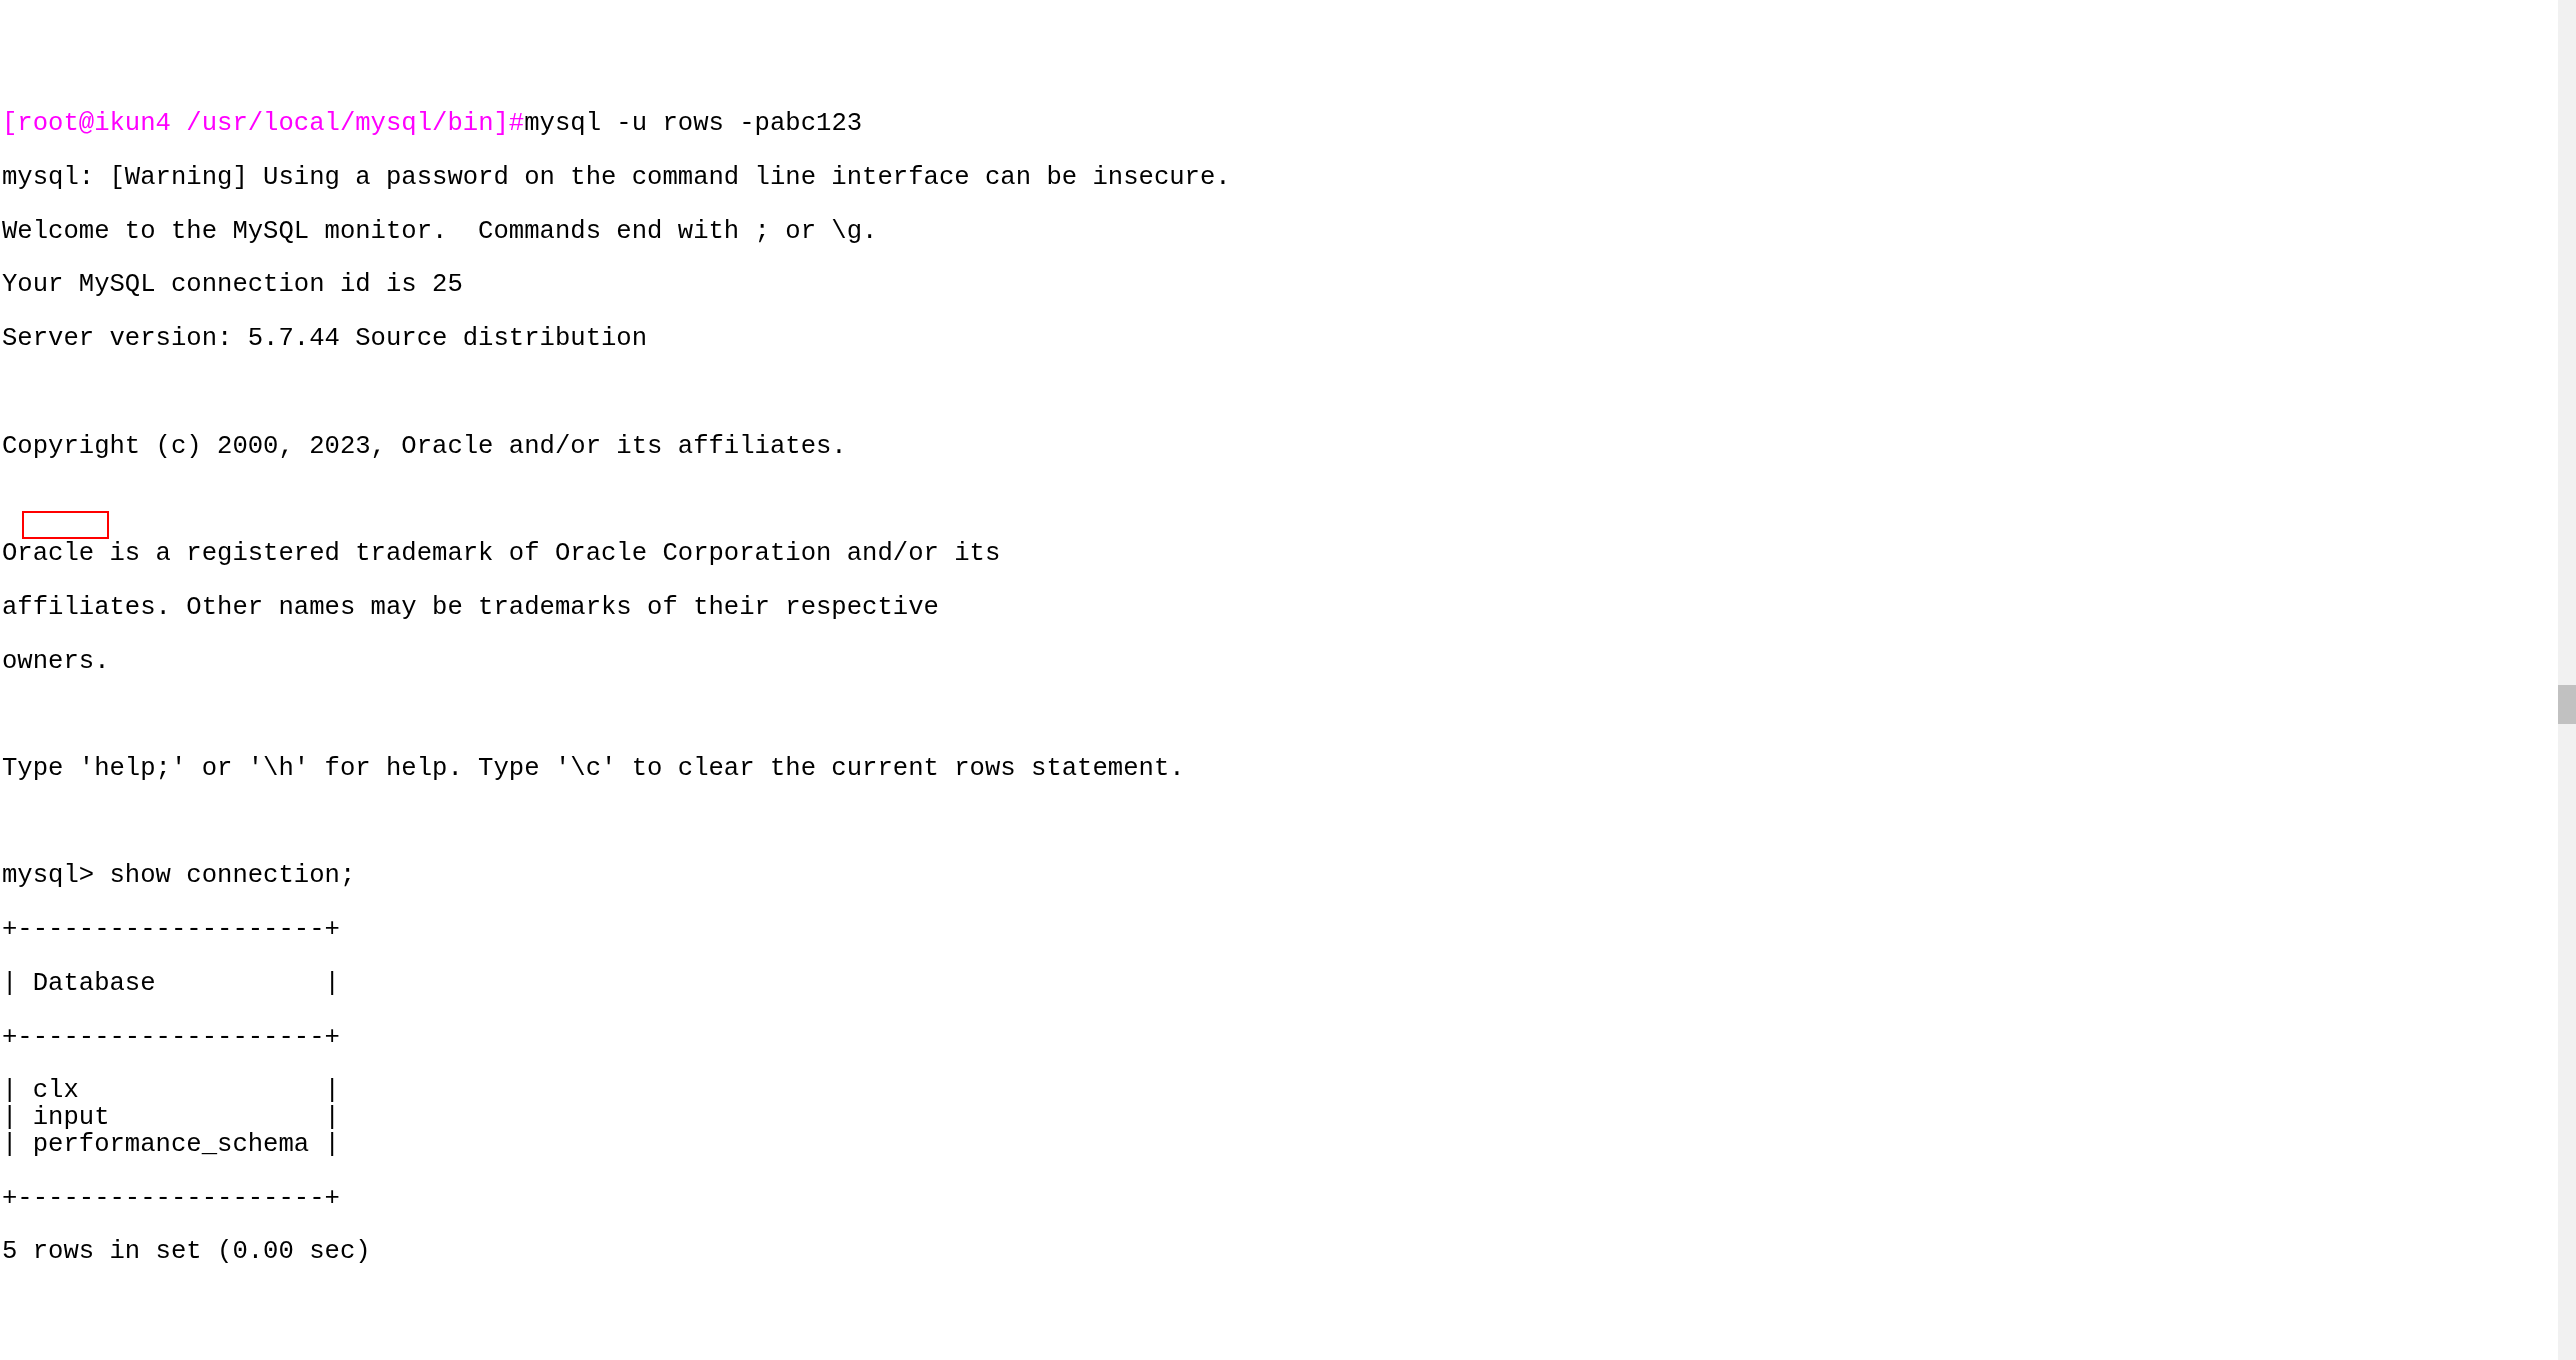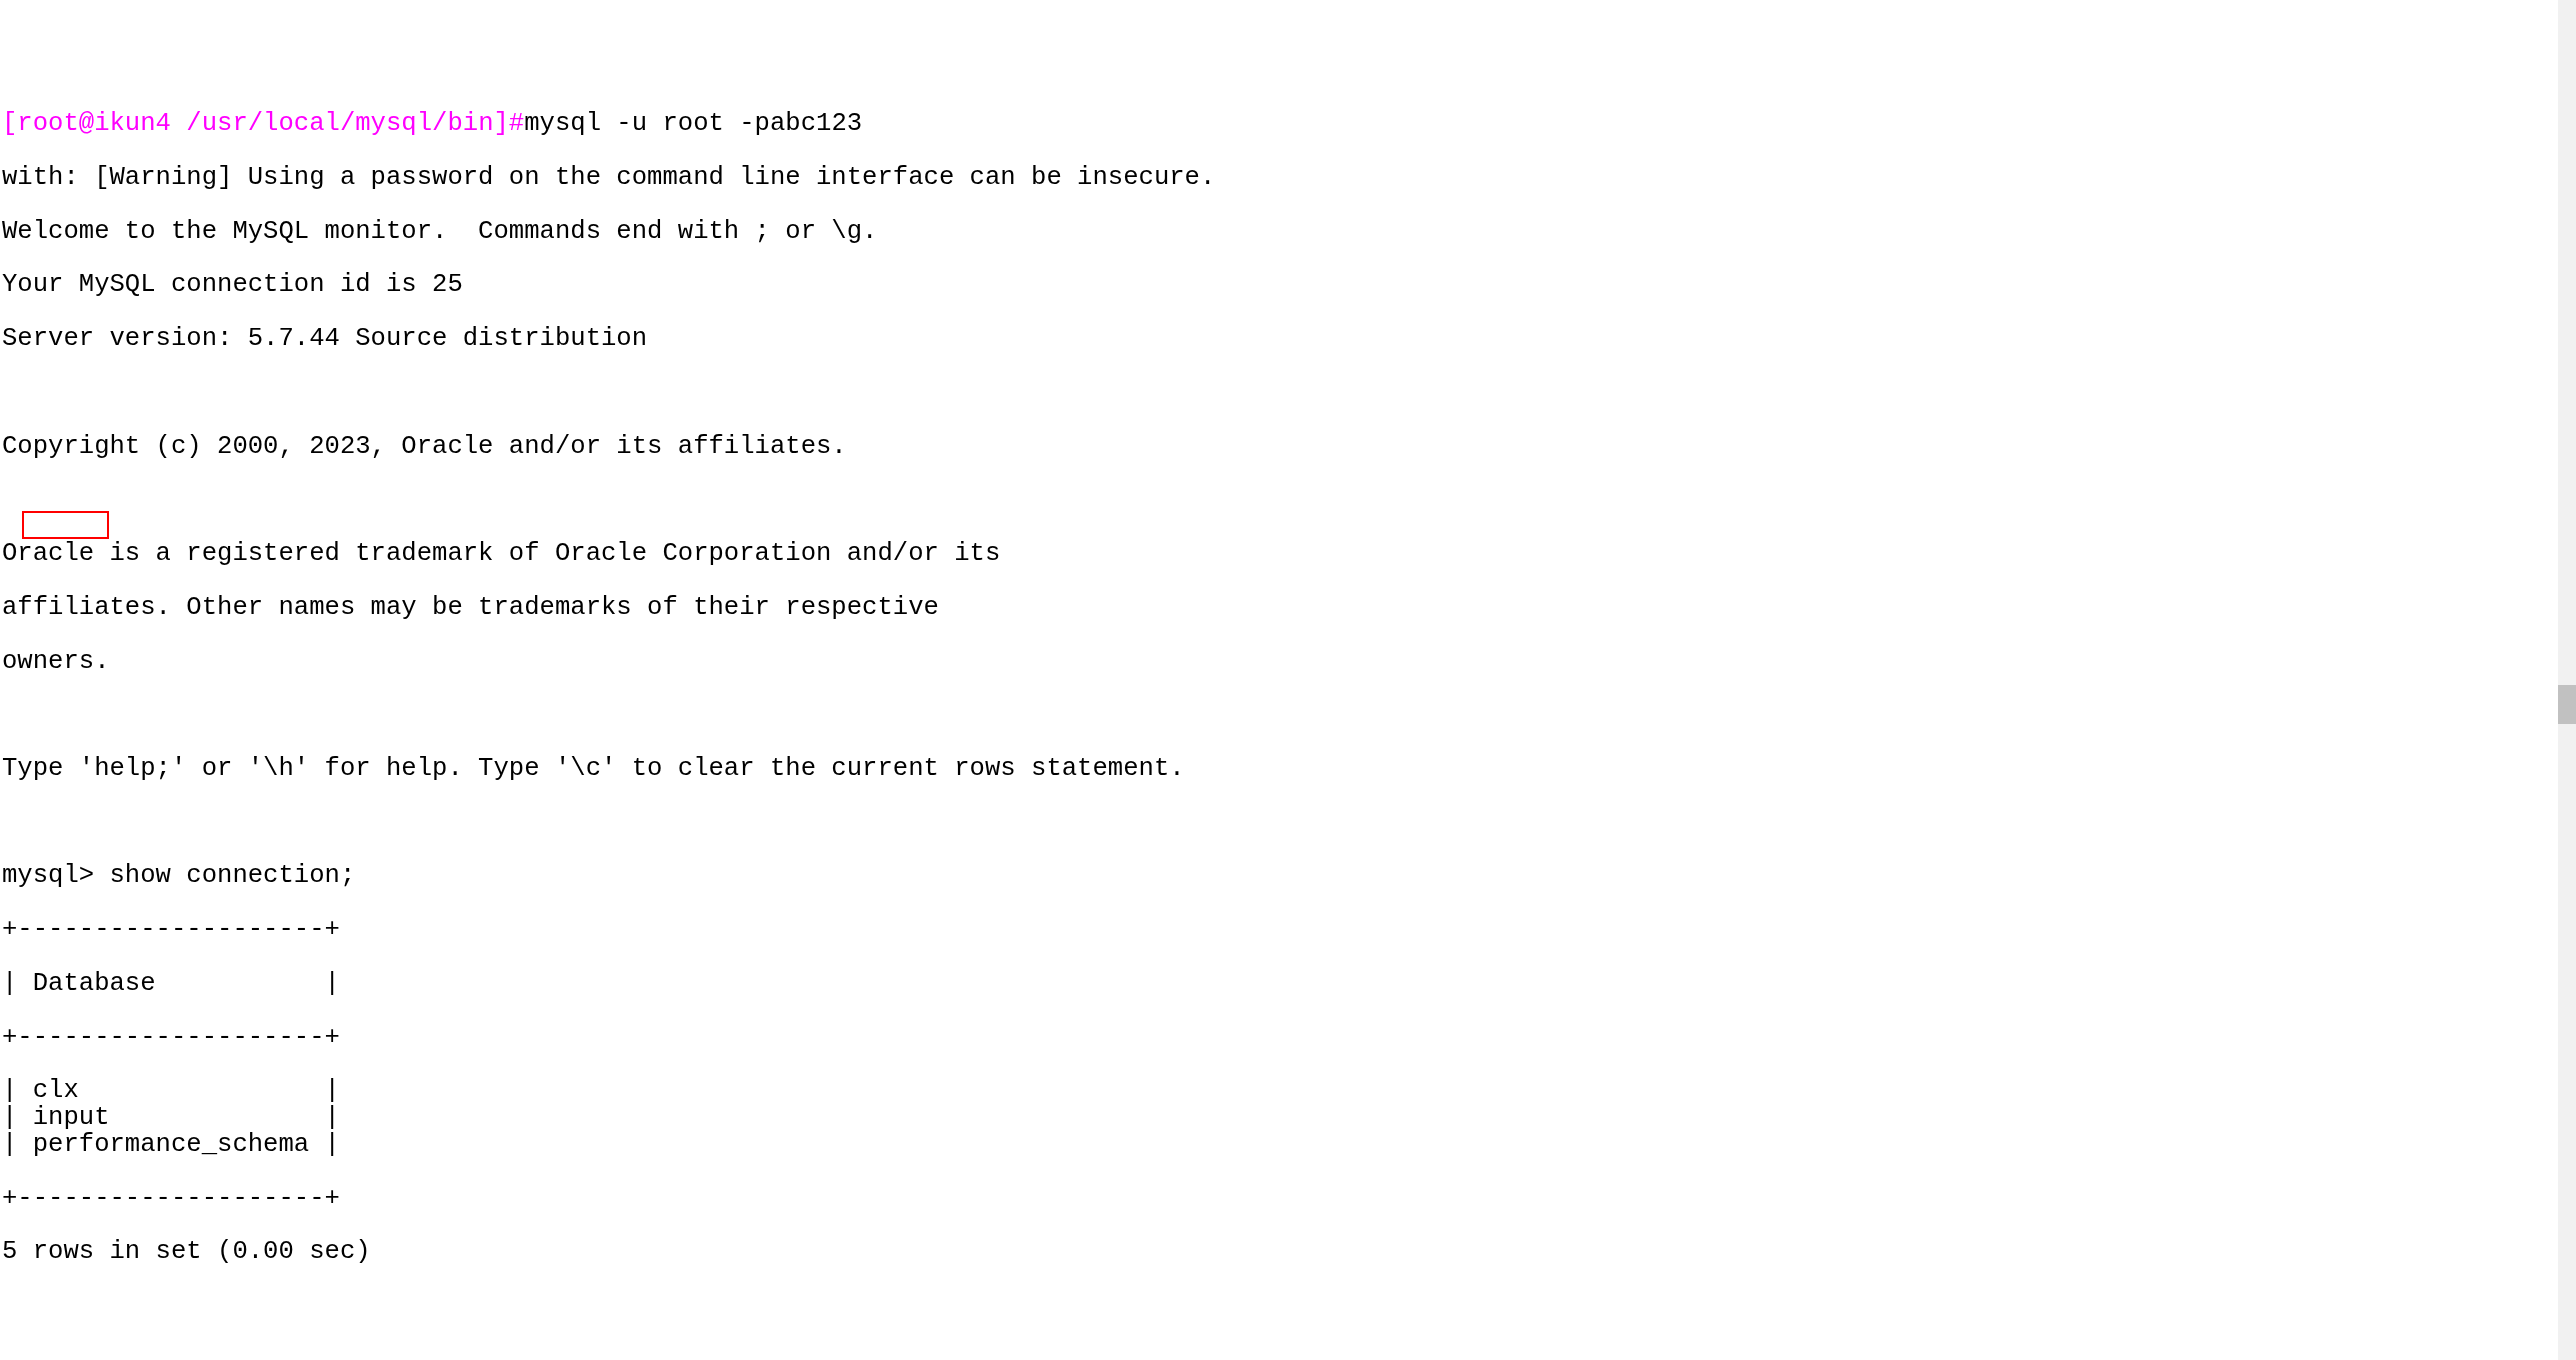--- a/index.html
+++ b/index.html
@@ -42,22 +42,22 @@
       height: 39px;
       background: #c1c1c1;
     }
     .terminal-line { display: block; }
   </style>
 </head>
 <body>
 
 
 
-<span class="terminal-line"><span class="magenta"><span>[</span><span>root@ikun4</span><span> /usr/local/mysql/bin</span><span>]</span><span>#</span></span><span>mysql -u root -pabc123</span></span>
-<span class="terminal-line">with: [Warning] Using a password on the command line interface can be insecure.</span>
+<span class="terminal-line"><span class="magenta"><span>[</span><span>root@ikun4</span><span> /usr/local/mysql/bin</span><span>]</span><span>#</span></span><span>mysql -u rows -pabc123</span></span>
+<span class="terminal-line">mysql: [Warning] Using a password on the command line interface can be insecure.</span>
 <span class="terminal-line">Welcome to the MySQL monitor.  Commands end with ; or \g.</span>
 <span class="terminal-line">Your MySQL connection id is 25</span>
 <span class="terminal-line">Server version: 5.7.44 Source distribution</span>
 <span class="terminal-line"> </span>
 <span class="terminal-line">Copyright (c) 2000, 2023, Oracle and/or its affiliates.</span>
 <span class="terminal-line"> </span>
 <span class="terminal-line">Oracle is a registered trademark of Oracle Corporation and/or its</span>
 <span class="terminal-line">affiliates. Other names may be trademarks of their respective</span>
 <span class="terminal-line">owners.</span>
 <span class="terminal-line"> </span>

